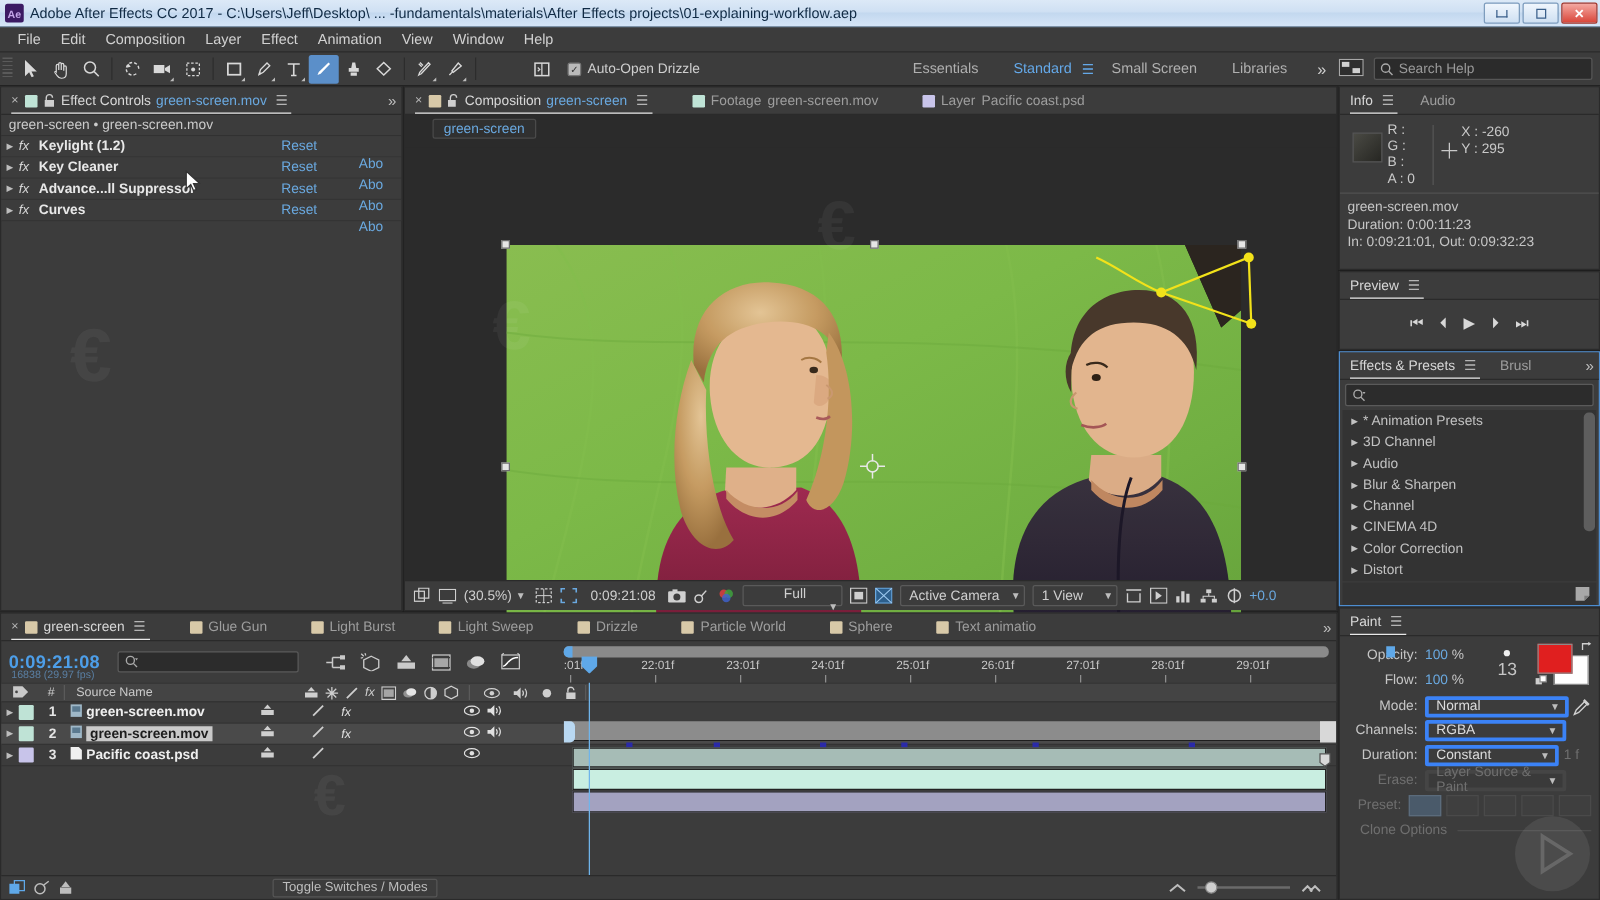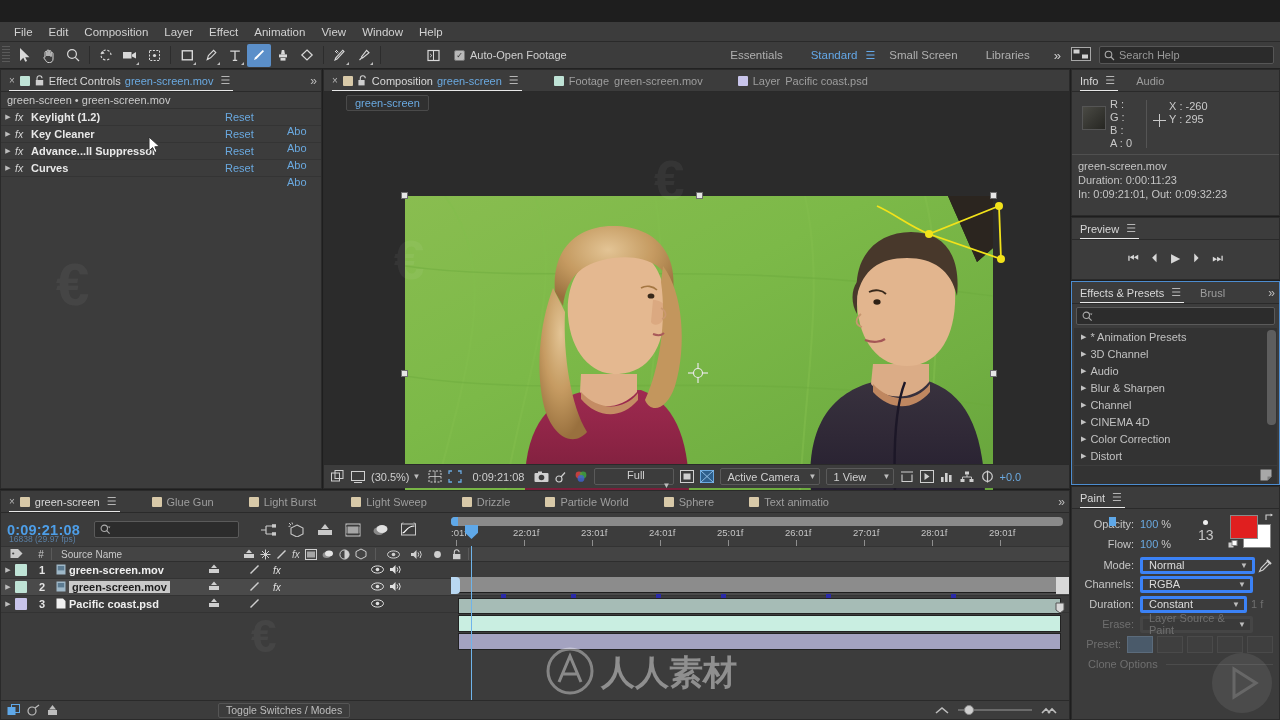--- a/index.html
+++ b/index.html
@@ -183,20 +183,33 @@
   .ph-head { position: absolute; top: 12px; width: 13px; height: 14px; background: #5fa8e8;
     clip-path: polygon(0 0,100% 0,100% 55%,50% 100%,0 55%); }
   .wmark { position: absolute; color: rgba(255,255,255,0.05); font-weight: bold;
     pointer-events: none; }
 </style>
 </head>
 <body>
 
 <div id="app">
 
+  <div class="titlebar">
+    <div class="ae-badge">Ae</div>
+    <div>Adobe After Effects CC 2017 - C:\Users\Jeff\Desktop\ ... -fundamentals\materials\After Effects projects\01-explaining-workflow.aep</div>
+    <div class="win-btns">
+      <div class="win-btn">
+          <div class="win-min-glyph"></div>
+        </div>
+      <div class="win-btn">
+          <div class="win-max-glyph"></div>
+        </div>
+      <div class="win-btn close">✕</div>
+    </div>
+  </div>
 
   <div class="menubar">
     <div class="mi">File</div>
     <div class="mi">Edit</div>
     <div class="mi">Composition</div>
     <div class="mi">Layer</div>
     <div class="mi">Effect</div>
     <div class="mi">Animation</div>
     <div class="mi">View</div>
     <div class="mi">Window</div>
@@ -295,21 +308,21 @@
     <div class="tsep"></div>
     <div style="width:36px"></div>
     <div class="tool">
       <svg width="13" height="13" viewBox="0 0 13 13">
           <rect x="1" y="1.5" width="11" height="10" fill="none" stroke="#d8d8d8" stroke-width="1.2"></rect>
           <path d="M6.5 1.5 V11.5 M3.2 5 L4.8 6.5 L3.2 8" fill="none" stroke="#d8d8d8" stroke-width="1"></path>
         </svg>
     </div>
     <div style="display:flex;align-items:center;margin-left:9px;">
       <div class="chkbox">✓</div>
-      <span style="color:#cfcfcf;font-size:11px;">Auto-Open Footage</span>
+      <span style="color:#cfcfcf;font-size:11px;">Auto-Open Drizzle</span>
     </div>
     <div style="flex:1"></div>
     <div class="ws-item">Essentials</div>
     <div class="ws-item sel">Standard</div>
     <div class="hamb" style="margin-left:-6px;color:#64a8e8;">☰</div>
     <div class="ws-item">Small Screen</div>
     <div class="ws-item">Libraries</div>
     <div style="color:#cfcfcf;font-size:13px;padding:0 10px;">»</div>
     <div style="margin-right:8px;">
       <svg width="20" height="14" viewBox="0 0 20 14">
@@ -1122,27 +1135,20 @@
       <div style="position:absolute;left:7px;top:87px;width:603px;height:17px;background:#a3a2c0;border:1px solid #222;"></div>
 
       <svg style="position:absolute;left:602px;top:55px;" width="14" height="13" viewBox="0 0 14 13">
         <path d="M3 2 H11 V9 L7 12 L3 9 Z" fill="#d8d8d8" stroke="#555"></path>
       </svg>
 
       <div class="playhead" style="left:20px;top:0;height:154px;background:#6fb4ea;"></div>
     </div>
 
     <div class="wmark" style="left:250px;top:118px;font-size:46px;">€</div>
-    <div style="position:absolute;left:545px;top:155px;opacity:0.5;pointer-events:none;">
-      <svg width="210" height="50" viewBox="0 0 210 50">
-        <circle cx="24" cy="25" r="22" fill="none" stroke="#ffffff" stroke-width="3" opacity="0.75"></circle>
-        <path d="M13 36 L24 10 L35 36 M17.5 28 H30.5" fill="none" stroke="#ffffff" stroke-width="3" opacity="0.8"></path>
-        <text x="55" y="38" font-family="DejaVu Sans, sans-serif" font-size="34" font-weight="bold" fill="#ffffff" opacity="0.85">人人素材</text>
-      </svg>
-    </div>
 
     <div class="tl-foot">
       <div style="display:flex;gap:6px;padding-left:6px;align-items:center;">
         <svg width="14" height="13" viewBox="0 0 14 13">
             <rect x="0.5" y="3" width="8" height="8" fill="#5fa8e8"></rect>
             <rect x="4.5" y="0.5" width="8" height="8" fill="none" stroke="#5fa8e8"></rect>
           </svg>
         <svg width="14" height="13" viewBox="0 0 14 13">
             <circle cx="5" cy="7" r="4" fill="none" stroke="#bdbdbd" stroke-width="1.2"></circle>
             <path d="M8 4 L12 1" stroke="#bdbdbd" stroke-width="1.2"></path>

